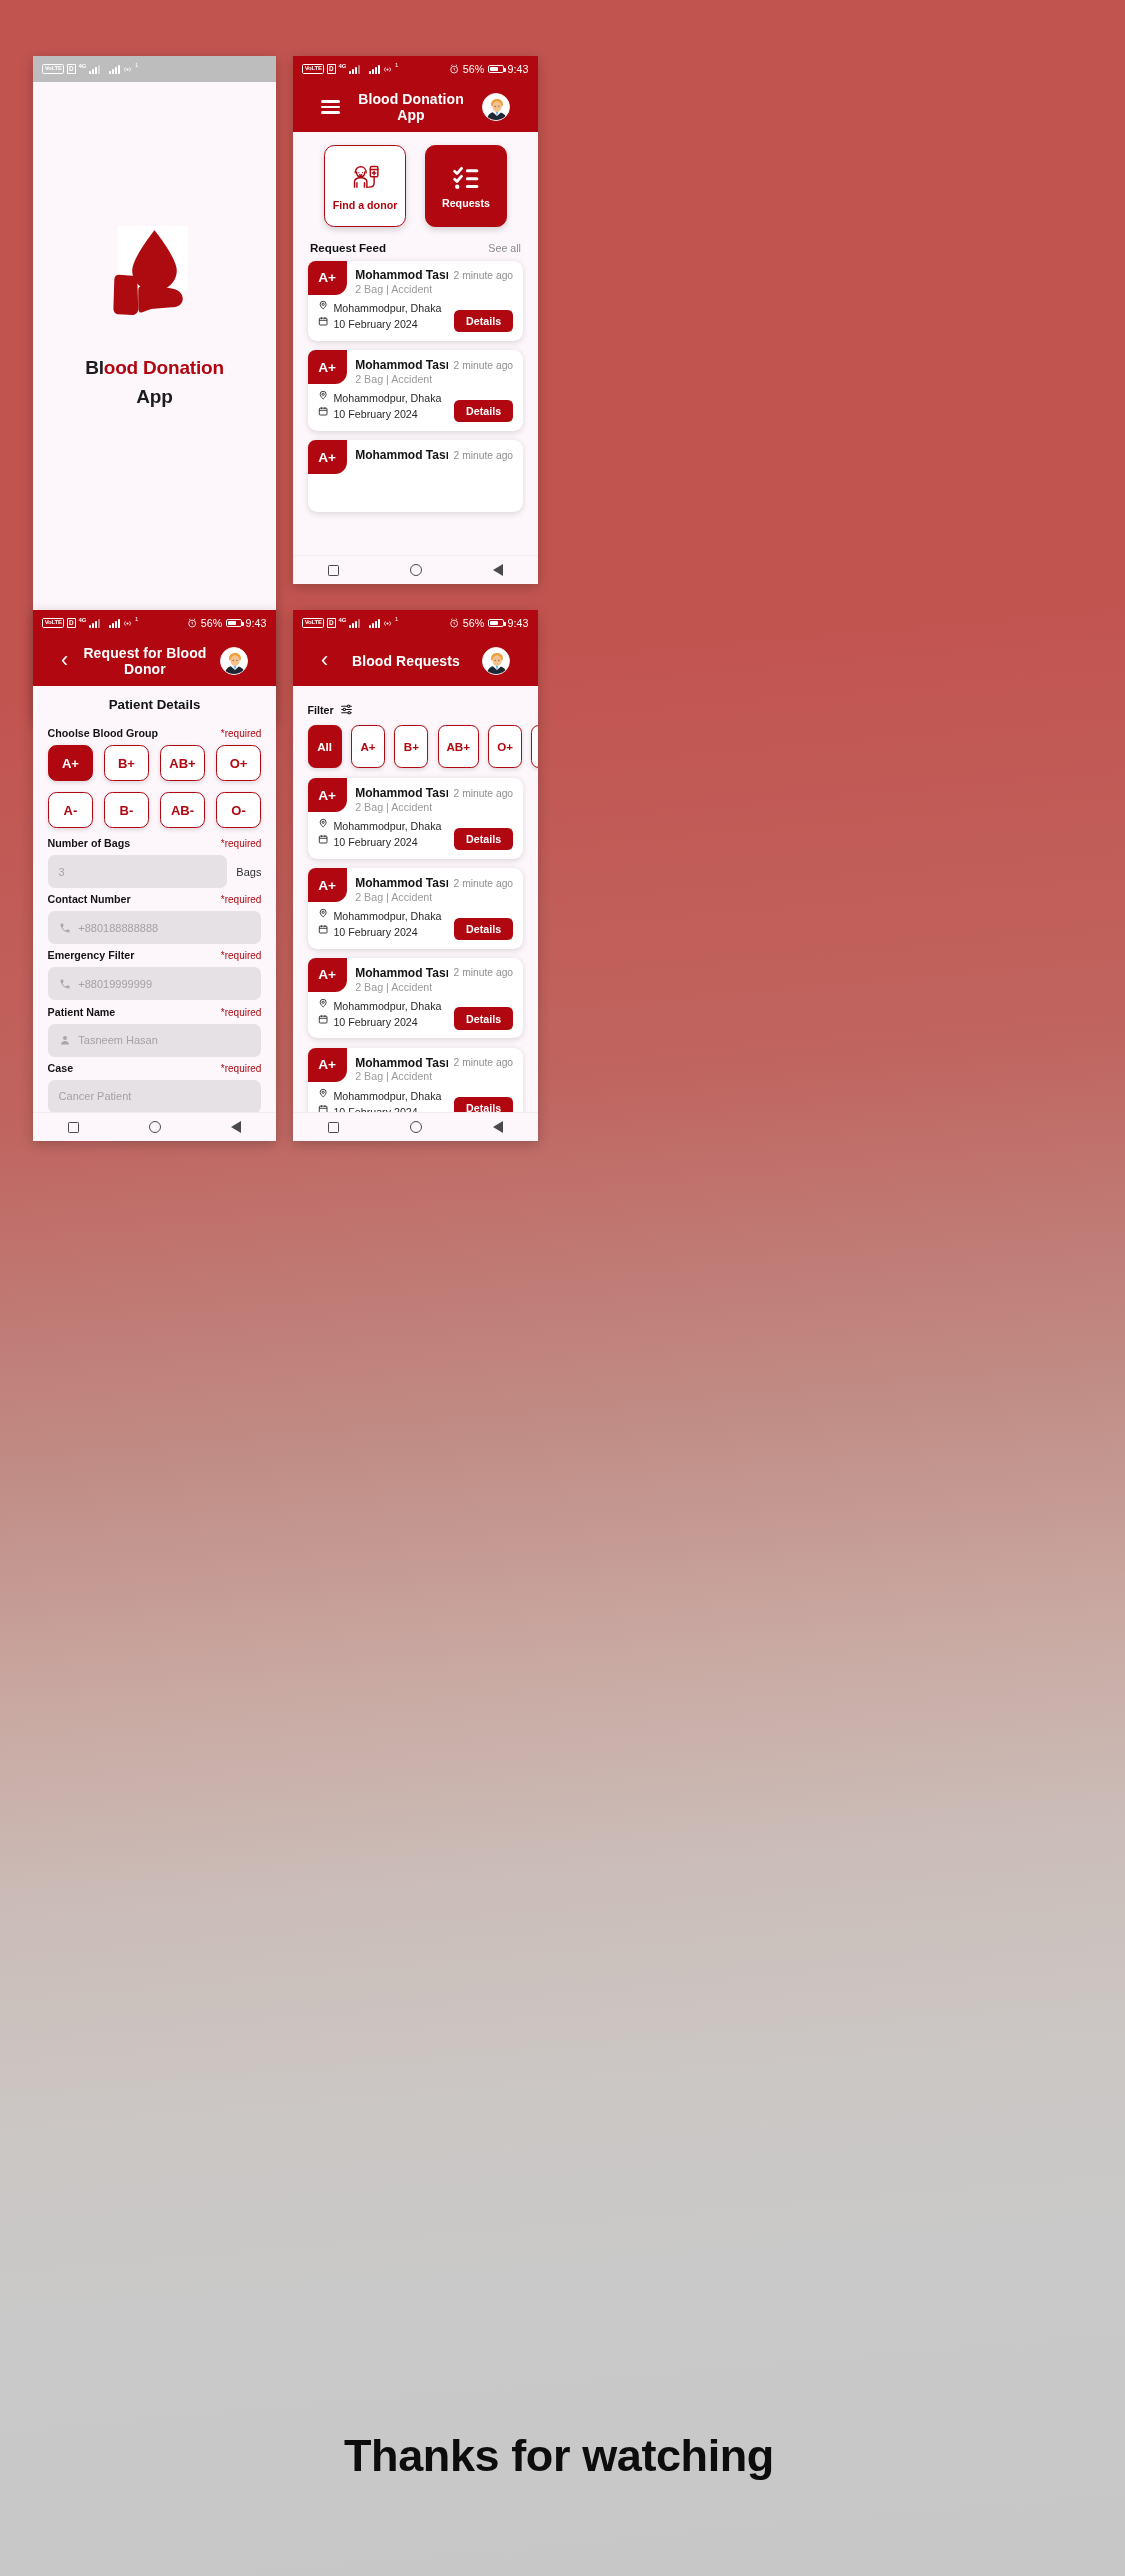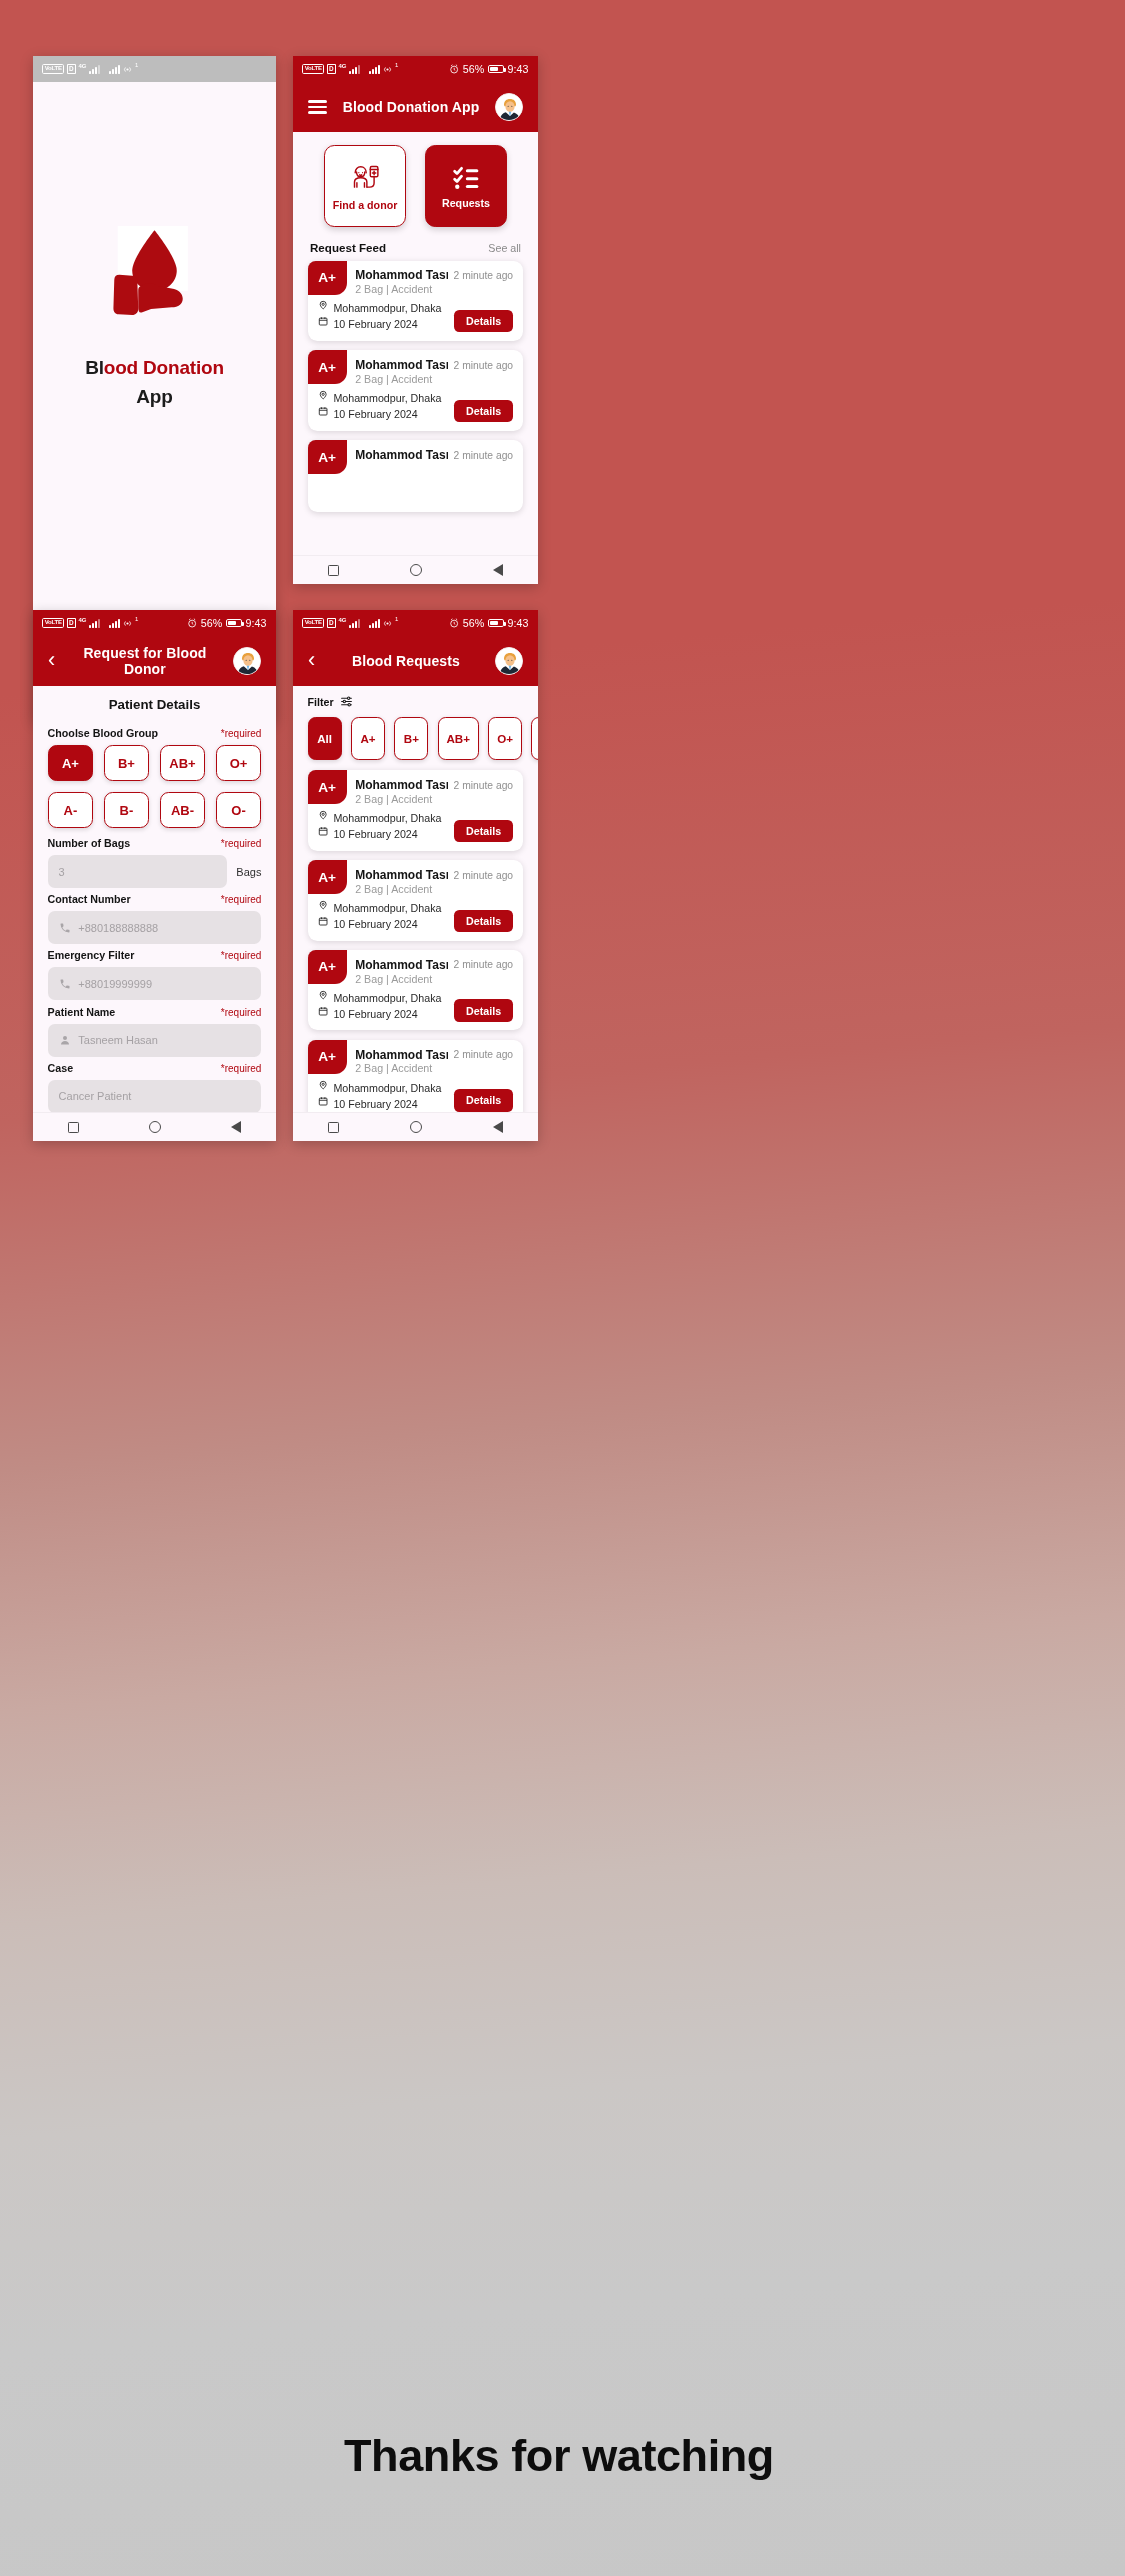--- a/index.html
+++ b/index.html
@@ -63,21 +63,21 @@
     content:''; position:absolute; right:-2.9px; top:2.1px;
     width:1.7px; height:3.8px; background:#fff; border-radius:0 0.9px 0.9px 0;
   }
   .battery .fill { position:absolute; left:0.9px; top:0.9px; bottom:0.9px; width:56%; background:#fff; border-radius:0.9px; }
 
   
   .appbar {
     background: #b00710;
     height: 50px;
     display: flex; align-items: center;
-    padding: 0 15px;
+    padding: 0 28px;
     gap: 10.3px;
     flex: none;
   }
   .appbar .title {
     flex: 1; text-align: center;
     color: #fff; font-size: 14px; font-weight: bold;
     letter-spacing: 0.1px;
   }
   .hamburger { width: 19px; display:flex; flex-direction:column; gap:3.4px; cursor:pointer; }
   .hamburger span { display:block; height:2.1px; background:#fff; border-radius:1.7px; }
@@ -173,21 +173,21 @@
   .field-row { display:flex; align-items:center; gap:9.4px; }
   .field {
     flex:1; background:#e6e1e4; border-radius:6.9px;
     height: 33px; display:flex; align-items:center; gap:7.7px;
     padding: 0 11px; font-size:11px; color:#9d9a9c; cursor:text;
   }
   .field .ph { color:#a5a1a4; }
   .bags-unit { font-size:11px; color:#2f2f2f; }
 
   
-  .filter-head { display:flex; align-items:center; gap:6px; padding: 9.4px 14.6px 0; }
+  .filter-head { display:flex; align-items:center; gap:6px; padding: 9.4px 14.6px 0; margin-top: 8px; }
   .filter-head .t { font-size:10.7px; font-weight:bold; color:#111; }
   .fchips { display:flex; gap:9.4px; padding: 8.6px 14.6px 10.3px; overflow:hidden; }
   .fchip {
     min-width:34px; height:43px; border-radius:7.7px; flex:none;
     display:flex; align-items:center; justify-content:center;
     font-size:11.6px; font-weight:bold; cursor:pointer;
     padding: 0 7.7px;
     box-shadow: 0 1.7px 4.3px rgba(0,0,0,.13);
   }
   .fchip.off { background:#fff; border:1.3px solid #b00710; color:#b00710; }

